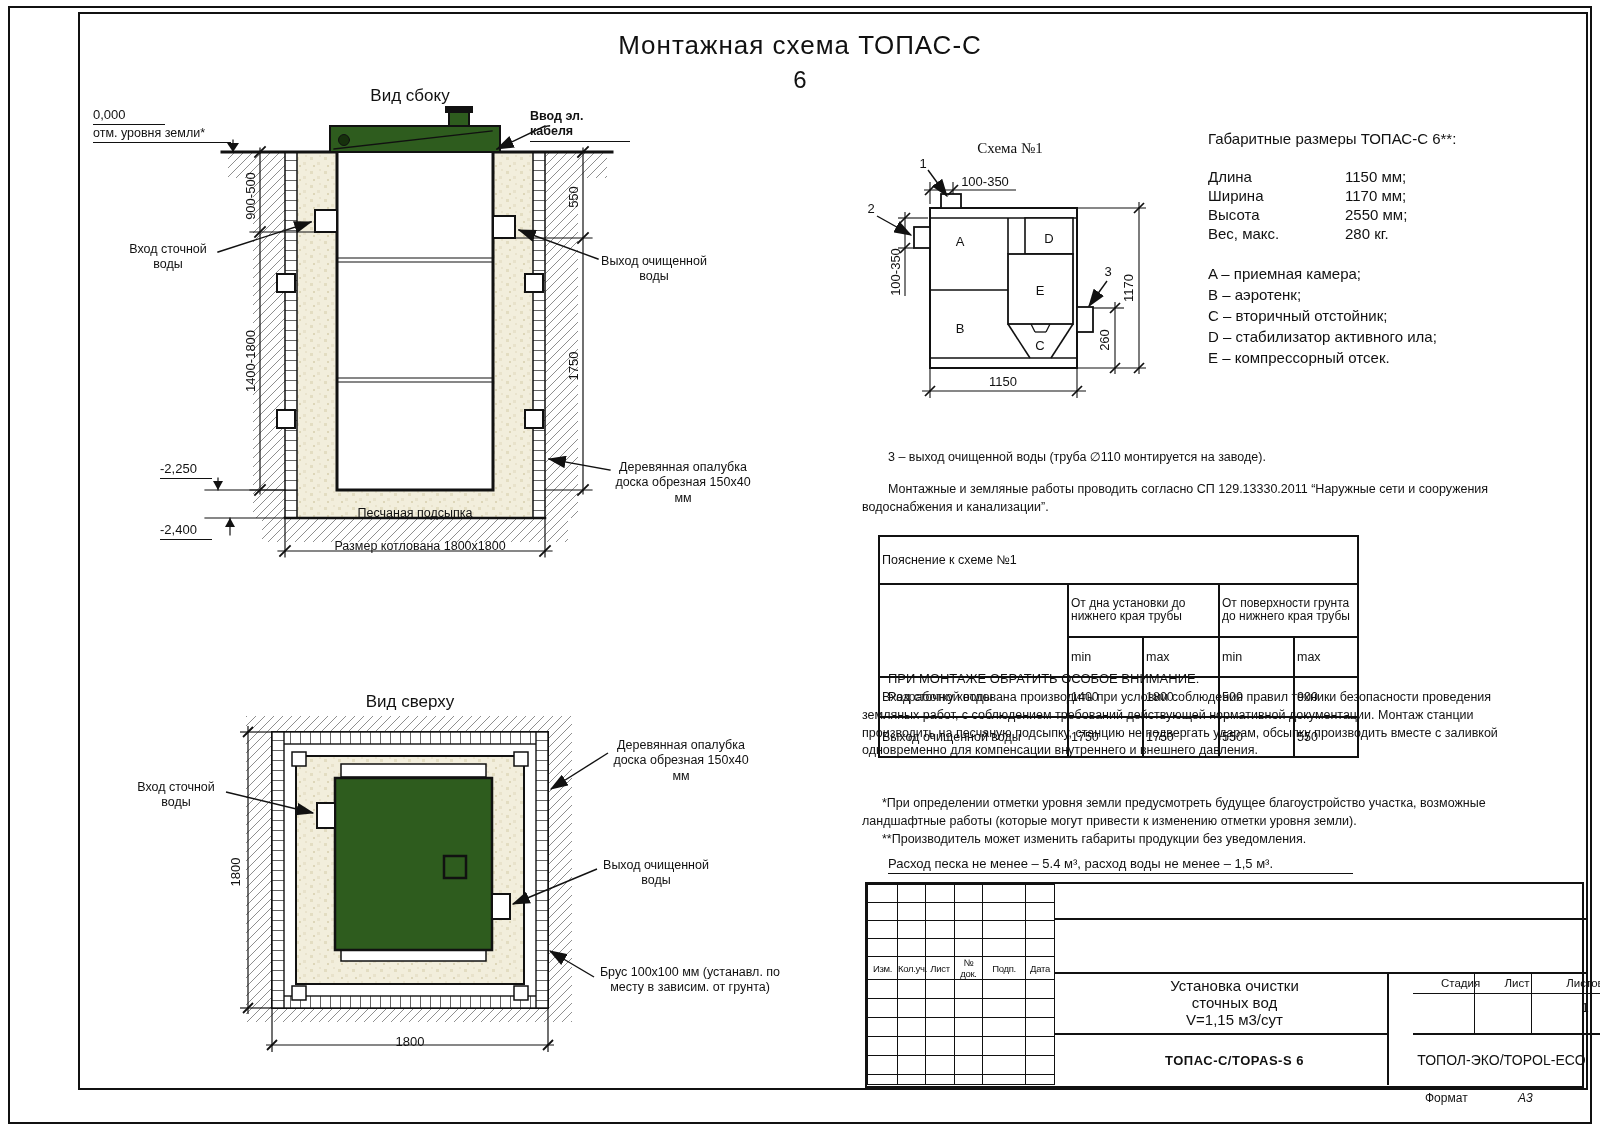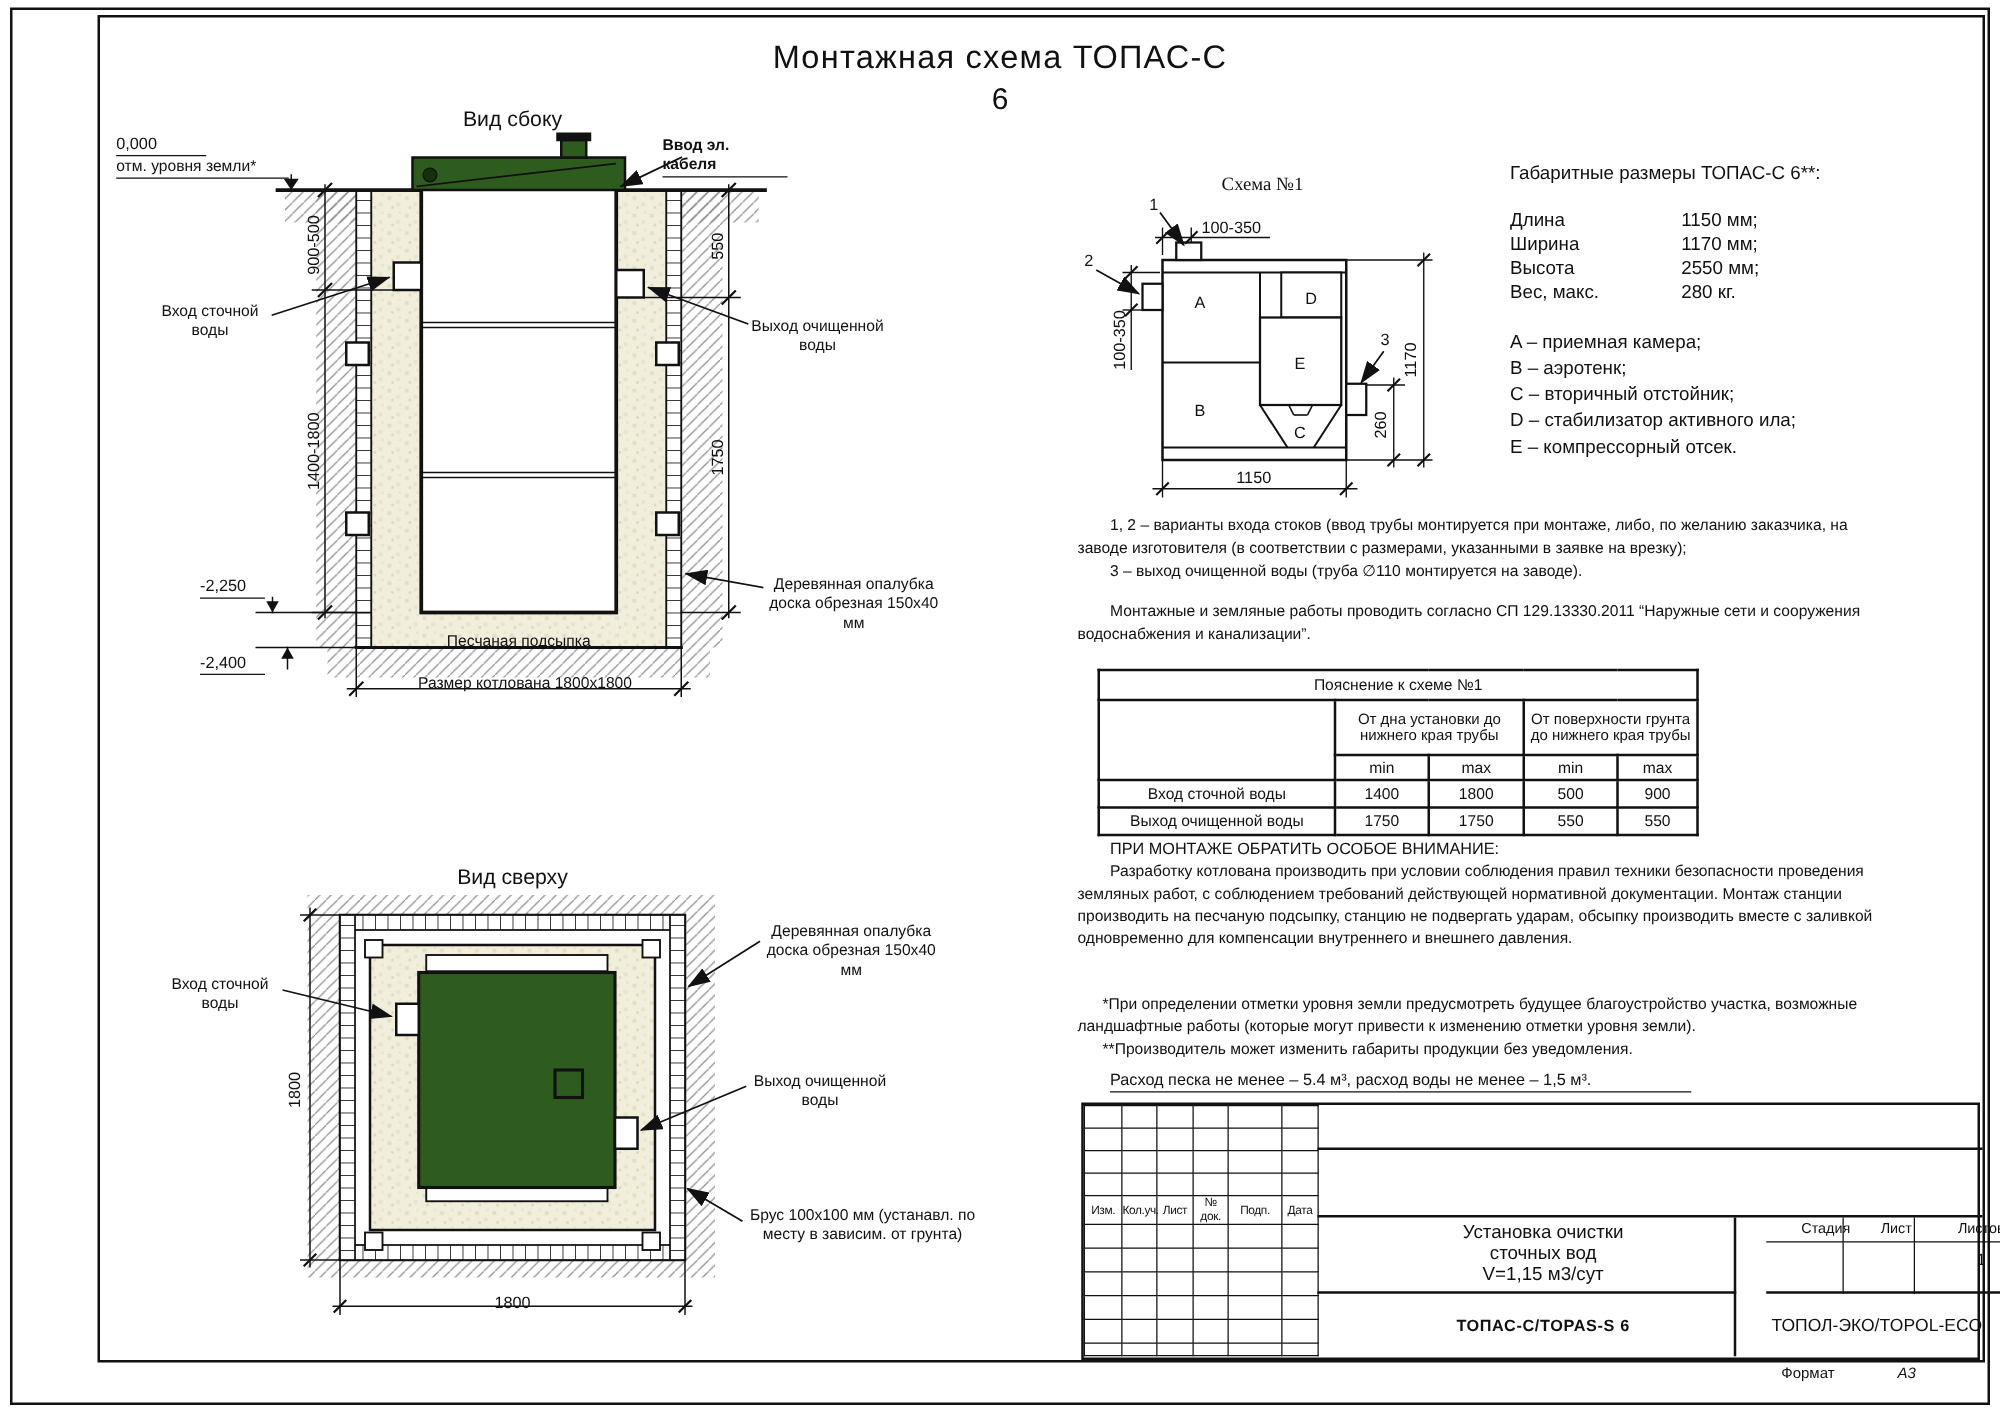--- a/index.html
+++ b/index.html
@@ -12,21 +12,21 @@
   .lbl{position:absolute;font-size:12.5px;line-height:1.22;color:#111;white-space:pre-line;}
   .ctr{text-align:center;margin-top:12px;}
   .ul{border-bottom:1.5px solid #111;padding-bottom:1px;}
   .vtitle{font-size:17px;}
   .maintitle{position:absolute;left:480px;top:30px;width:640px;text-align:center;
              font-size:26px;letter-spacing:1px;}
   .maintitle2{position:absolute;left:480px;top:66px;width:640px;text-align:center;font-size:24px;}
   .spec{position:absolute;font-size:15px;}
   .para{position:absolute;font-size:12.5px;line-height:1.42;white-space:pre-line;text-indent:26px;}
   table.exp{position:absolute;left:878px;top:535px;border-collapse:collapse;table-layout:fixed;}
-  table.exp td{border:2px solid #111;font-size:12.5px;text-align:center;padding:0 2px;line-height:1.12;}
+  table.exp td{border:2px solid #111;font-size:12.5px;padding:12px 2px;line-height:1.12;}
   .tb{position:absolute;left:865px;top:882px;width:719px;height:206px;border:2.5px solid #111;box-sizing:border-box;}
   .tb *{box-sizing:border-box;}
   table.rev{border-collapse:collapse;table-layout:fixed;width:187px;height:201px;}
   table.rev td{border:1.6px solid #111;font-size:9.5px;text-align:center;padding:0;letter-spacing:-0.3px;}
   .tbcell{position:absolute;border-color:#111;border-style:solid;border-width:0;padding-left:28px;}
 </style>
 </head>
 <body>
 
 <div id="sheet">
@@ -280,22 +280,20 @@
   <div class="spec" style="left:1208px;top:206px;width:130px;">Высота</div>
   <div class="spec" style="left:1345px;top:206px;width:120px;">2550 мм;</div>
   <div class="spec" style="left:1208px;top:225px;width:130px;">Вес, макс.</div>
   <div class="spec" style="left:1345px;top:225px;width:120px;">280 кг.</div>
   <div class="spec" style="left:1208px;top:265px;width:340px;">A – приемная камера;</div>
   <div class="spec" style="left:1208px;top:286px;width:340px;">B – аэротенк;</div>
   <div class="spec" style="left:1208px;top:307px;width:340px;">C – вторичный отстойник;</div>
   <div class="spec" style="left:1208px;top:328px;width:340px;">D – стабилизатор активного ила;</div>
   <div class="spec" style="left:1208px;top:349px;width:340px;">E – компрессорный отсек.</div>
 
-  <div class="para" style="left:862px;top:412px;width:690px;">1, 2 – варианты входа  стоков (ввод трубы монтируется при монтаже, либо, по желанию заказчика, на
-заводе изготовителя (в соответствии с размерами, указанными в заявке на врезку);</div>
   <div class="para" style="left:862px;top:449px;width:690px;">3 – выход очищенной воды (труба ∅110 монтируется на заводе).</div>
   <div class="para" style="left:862px;top:481px;width:690px;">Монтажные и земляные работы проводить согласно СП 129.13330.2011 “Наружные сети и сооружения
 водоснабжения и канализации”.</div>
 
   <table class="exp">
     <colgroup>
         <col style="width:189px">
         <col style="width:75px">
         <col style="width:76px">
         <col style="width:75px">

